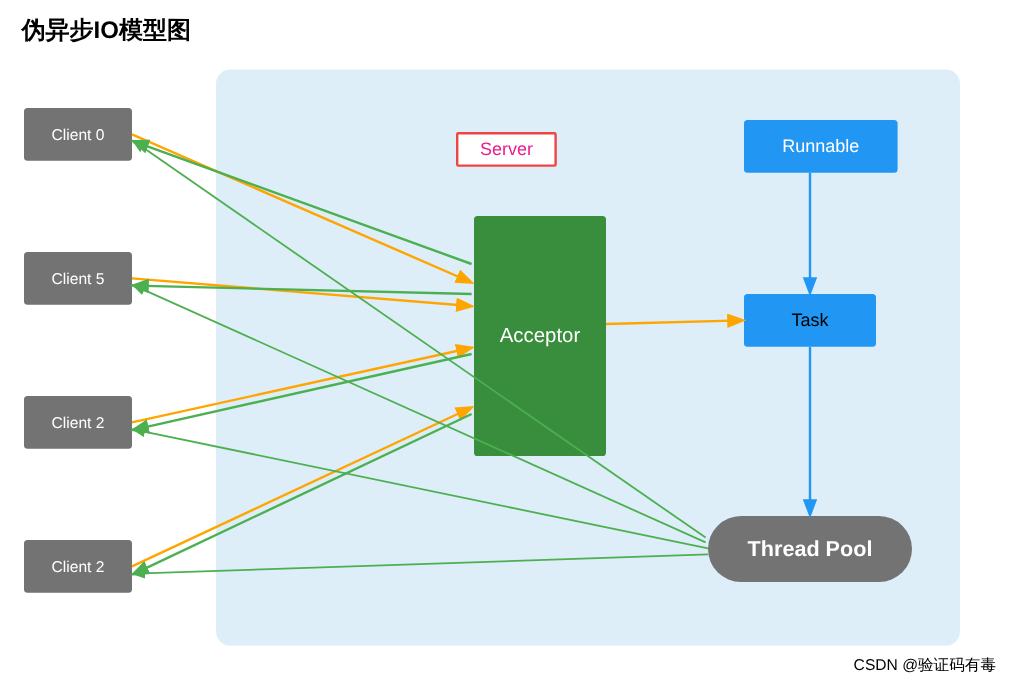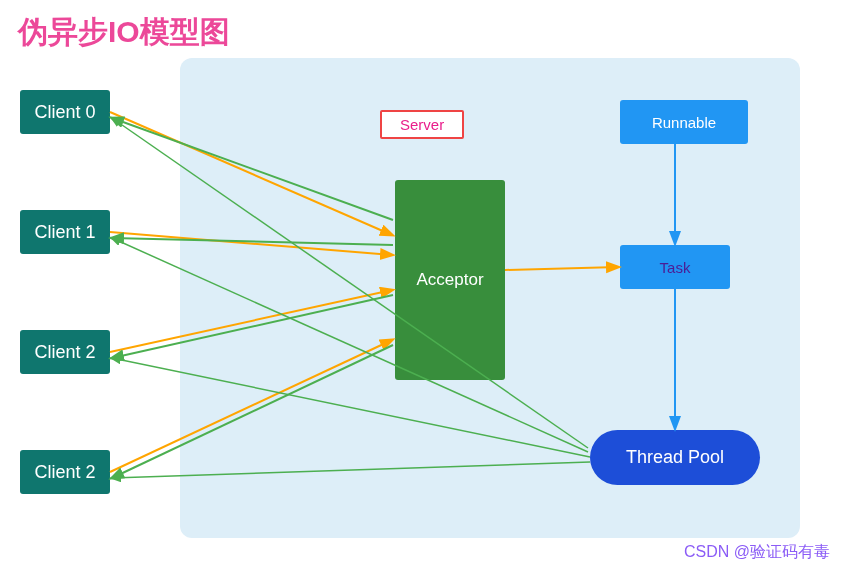--- a/index.html
+++ b/index.html
@@ -13,46 +13,46 @@
     }
     #page-title-area {
       position: absolute;
       top: 12px;
       left: 18px;
       display: flex;
       align-items: baseline;
       gap: 10px;
     }
     #main-title {
-      font-size: 30px;
+      font-size: 20px;
       font-weight: bold;
-      color: #ec4899;
+      color: #000000;
     }
     #sub-title {
       font-size: 13px;
       color: #555;
     }
     
     #diagram-bg {
       position: absolute;
       top: 58px;
       left: 180px;
       width: 620px;
       height: 480px;
       background: #ddeef8;
       border-radius: 12px;
     }
     
     .client-box {
       position: absolute;
       width: 90px;
       height: 44px;
-      background: #0f766e;
-      color: #fff;
-      font-size: 18px;
+      background: #737373;
+      color: #fff;
+      font-size: 13px;
       display: flex;
       align-items: center;
       justify-content: center;
       border-radius: 3px;
     }
     #client0 { top: 90px; left: 20px; }
     #client1 { top: 210px; left: 20px; }
     #client2 { top: 330px; left: 20px; }
     #client3 { top: 450px; left: 20px; }
 
@@ -102,39 +102,39 @@
     }
 
     
     #task-box {
       position: absolute;
       top: 245px;
       left: 620px;
       width: 110px;
       height: 44px;
       background: #2196F3;
-      color: #4c1d95;
+      color: #000000;
       font-size: 15px;
       display: flex;
       align-items: center;
       justify-content: center;
       border-radius: 3px;
     }
 
     
     #thread-pool {
       position: absolute;
       top: 430px;
       left: 590px;
       width: 170px;
       height: 55px;
-      background: #1d4ed8;
+      background: #737373;
       color: #fff;
       font-size: 18px;
-      font-weight: normal;
+      font-weight: bold;
       display: flex;
       align-items: center;
       justify-content: center;
       border-radius: 30px;
     }
 
     
     #arrows-svg {
       position: absolute;
       top: 0;
@@ -142,35 +142,35 @@
       width: 860px;
       height: 581px;
       pointer-events: none;
     }
 
     
     #watermark {
       position: absolute;
       bottom: 18px;
       right: 30px;
-      font-size: 16px;
-      color: #8b5cf6;
+      font-size: 13px;
+      color: #000000;
     }
   </style>
 </head>
 <body>
 
 <div id="page-title-area">
   <span id="main-title">伪异步IO模型图</span>
 </div>
 
 <div id="diagram-bg"></div>
 
 <div class="client-box" id="client0">Client 0</div>
-<div class="client-box" id="client1">Client 1</div>
+<div class="client-box" id="client1">Client 5</div>
 <div class="client-box" id="client2">Client 2</div>
 <div class="client-box" id="client3">Client 2</div>
 
 <div id="server-label">Server</div>
 
 <div id="acceptor">Acceptor</div>
 
 <div id="runnable-box">Runnable</div>
 
 <div id="task-box">Task</div>

